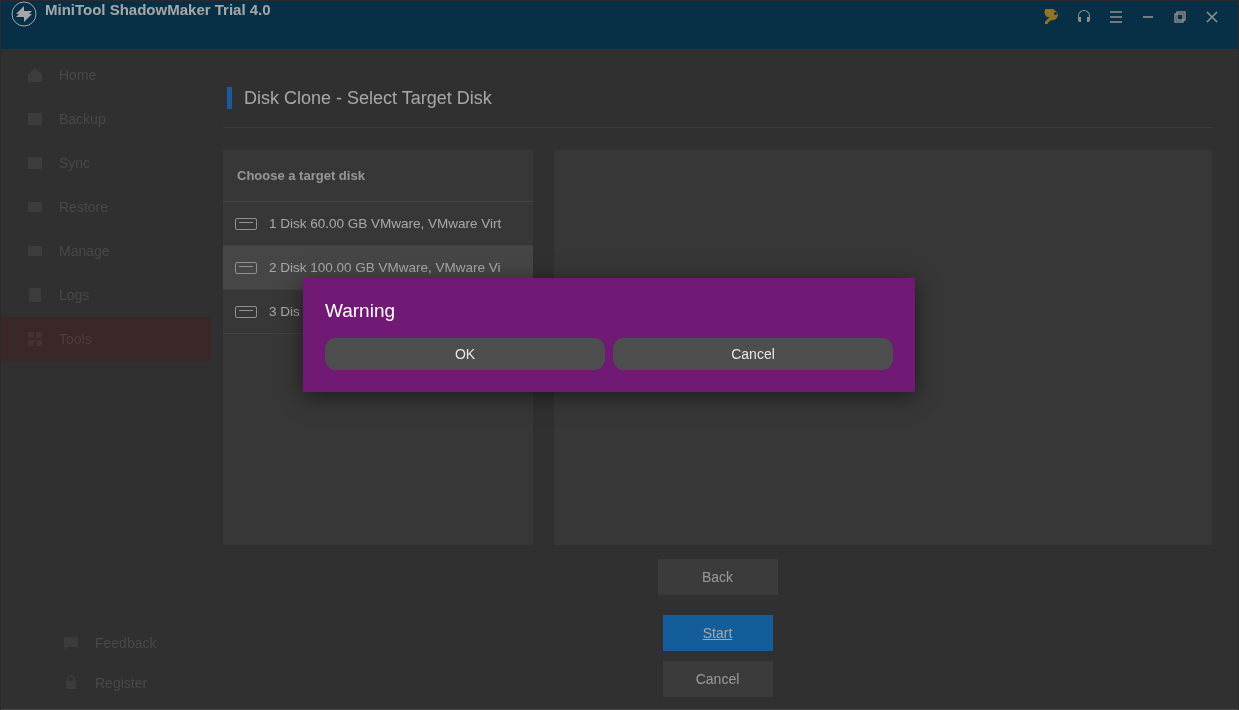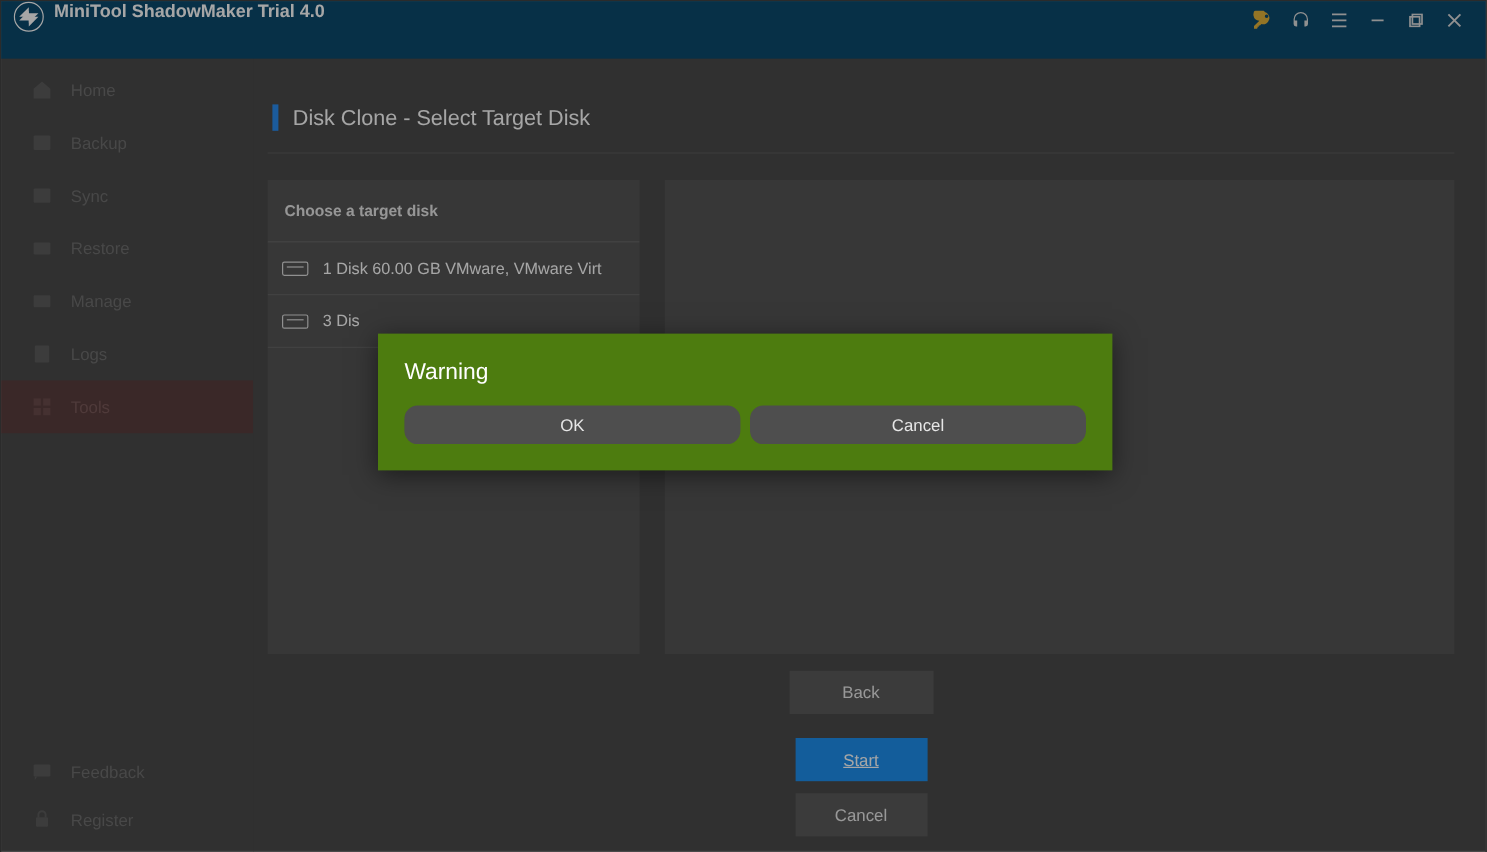--- a/index.html
+++ b/index.html
@@ -57,20 +57,21 @@
     color: #7a5a5a;
   }
   .sidebar .nav-item .nav-icon {
     width:20px; height:20px; margin-right:14px;
     display:flex;align-items:center;justify-content:center;
     opacity:0.5;
   }
   .sidebar .bottom-nav {
     margin-top:auto;
     padding-bottom: 8px;
+    margin-left: 36px;
   }
   .sidebar .bottom-nav .nav-item { height:40px; }
 
   .main {
     flex:1;
     background: #4a4a4a;
     position:relative;
     padding: 20px 26px 14px 12px;
     display:flex;
     flex-direction:column;
@@ -155,23 +156,23 @@
   
   .overlay {
     position:absolute; inset:0;
     background: rgba(0,0,0,0.35);
     pointer-events:none;
   }
 
   
   .dialog {
     position:absolute;
-    left:314px; top:277px;
+    left:302px; top:277px;
     width:612px;
-    background:#4d7c0f;
+    background:#701a75;
     box-shadow: 0 4px 20px rgba(0,0,0,0.5);
     padding: 22px 22px 22px 22px;
     color:#e6e6e6;
   }
   .dialog-title { font-size:19px; color:#fff; margin-bottom:16px; }
   .dialog-msg { font-size:14px; color:#d0d0d0; margin-bottom:22px; }
   .dialog-buttons { display:flex; gap:8px; }
   .dialog-buttons .dbtn {
     flex:1;
     height:32px;
@@ -326,20 +327,24 @@
       </div>
 
       <div class="panels">
         <div class="panel panel-left">
           <div class="panel-header">Choose a target disk</div>
           <div class="disk-list">
             <div class="disk-item">
               <span class="disk-icon"></span>
               <span>1 Disk 60.00 GB VMware,  VMware Virt</span>
             </div>
+            <div class="disk-item selected">
+              <span class="disk-icon"></span>
+              <span>2 Disk 100.00 GB VMware,  VMware Vi</span>
+            </div>
             <div class="disk-item">
               <span class="disk-icon"></span>
               <span>3 Dis</span>
             </div>
           </div>
         </div>
         <div class="panel"></div>
       </div>
 
       <div class="footer-buttons">

